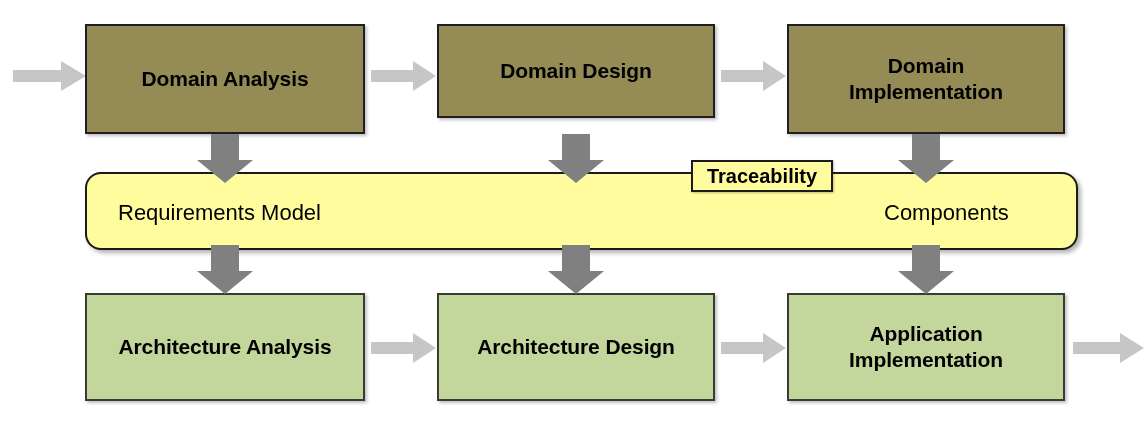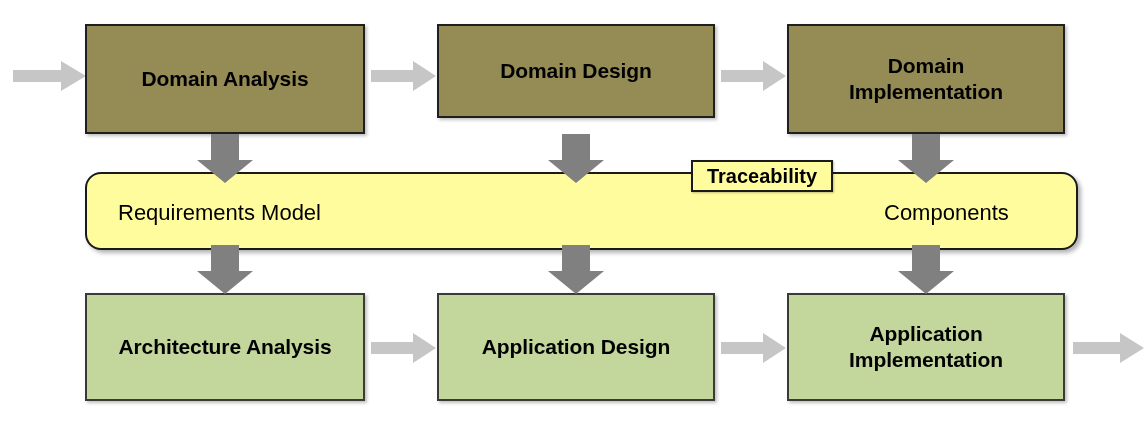--- a/index.html
+++ b/index.html
@@ -174,21 +174,21 @@
     <svg width="58" height="50" viewBox="0 0 58 50">
       <polygon points="15,0 43,0 43,26 57,26 29,49 1,26 15,26" fill="#808080"></polygon>
     </svg>
   </div>
 
   <div class="pbox app" style="left:85px; top:293px; width:280px; height:108px;">
     <span>Architecture Analysis</span>
   </div>
 
   <div class="pbox app" style="left:437px; top:293px; width:278px; height:108px;">
-    <span>Application Design</span>
+    <span>Architecture Design</span>
   </div>
 
   <div class="pbox app" style="left:787px; top:293px; width:278px; height:108px;">
     <span>
       <span>Application</span><br>
       <span>Implementation</span>
     </span>
   </div>
 
 </div>

